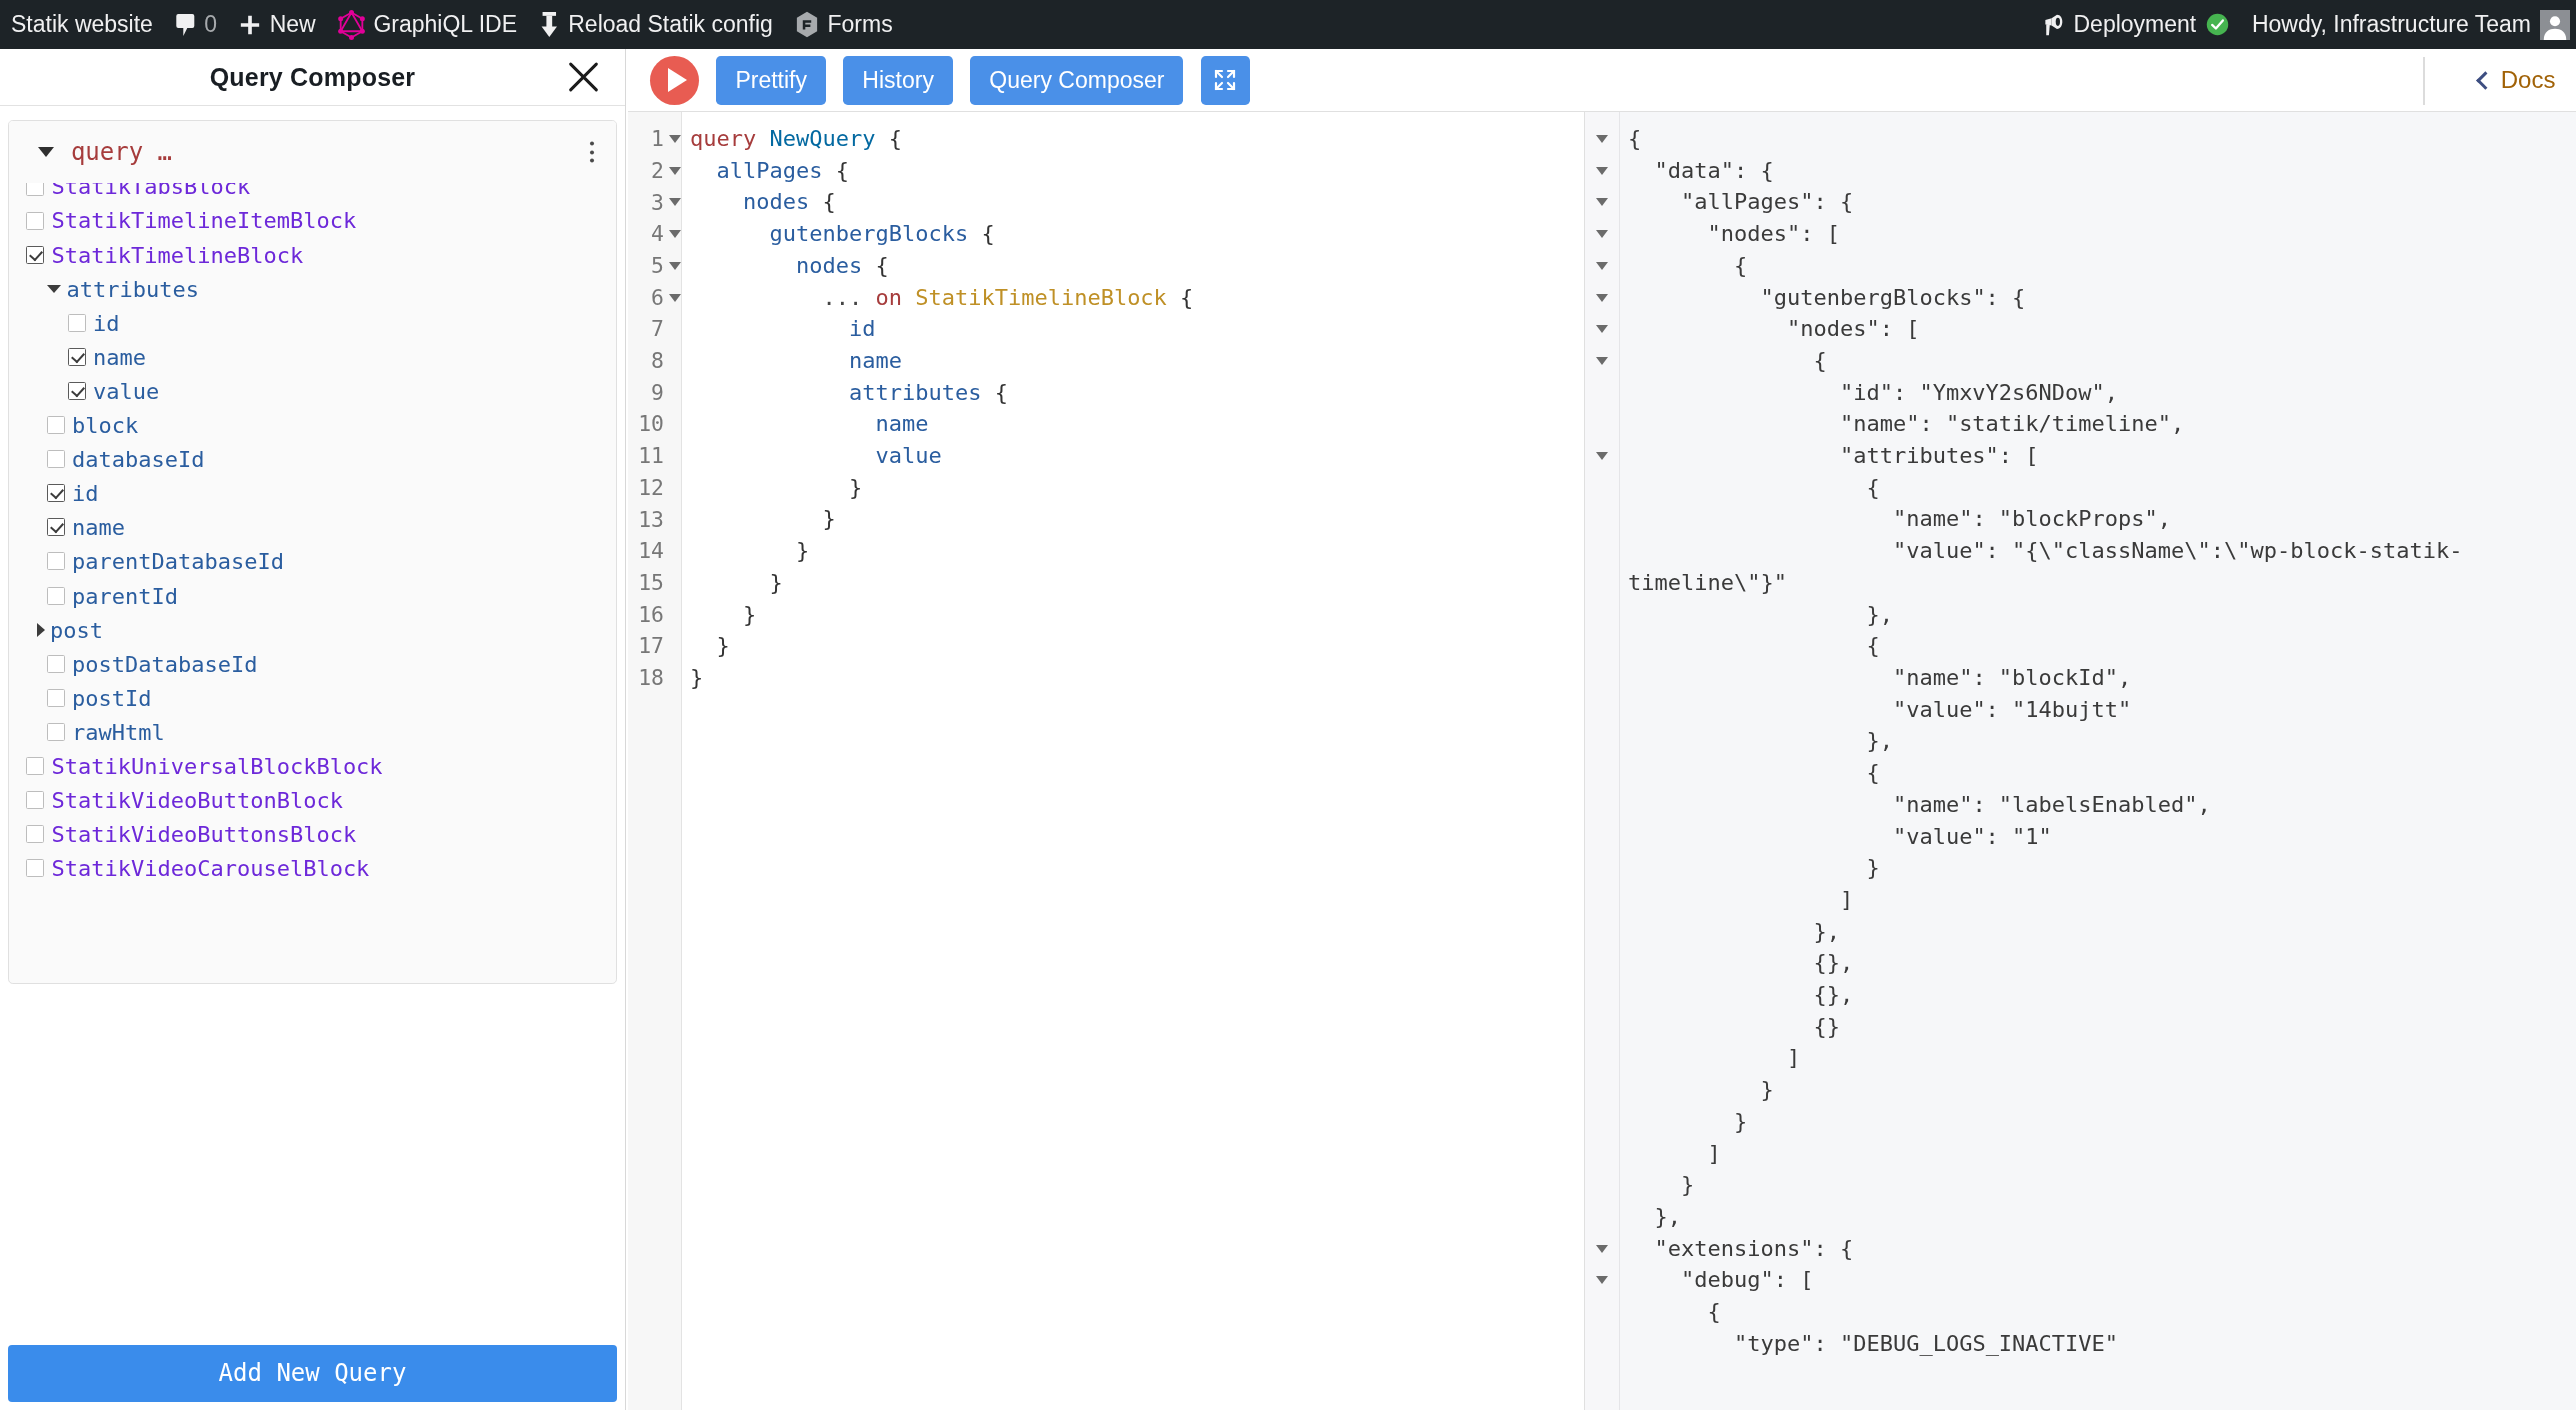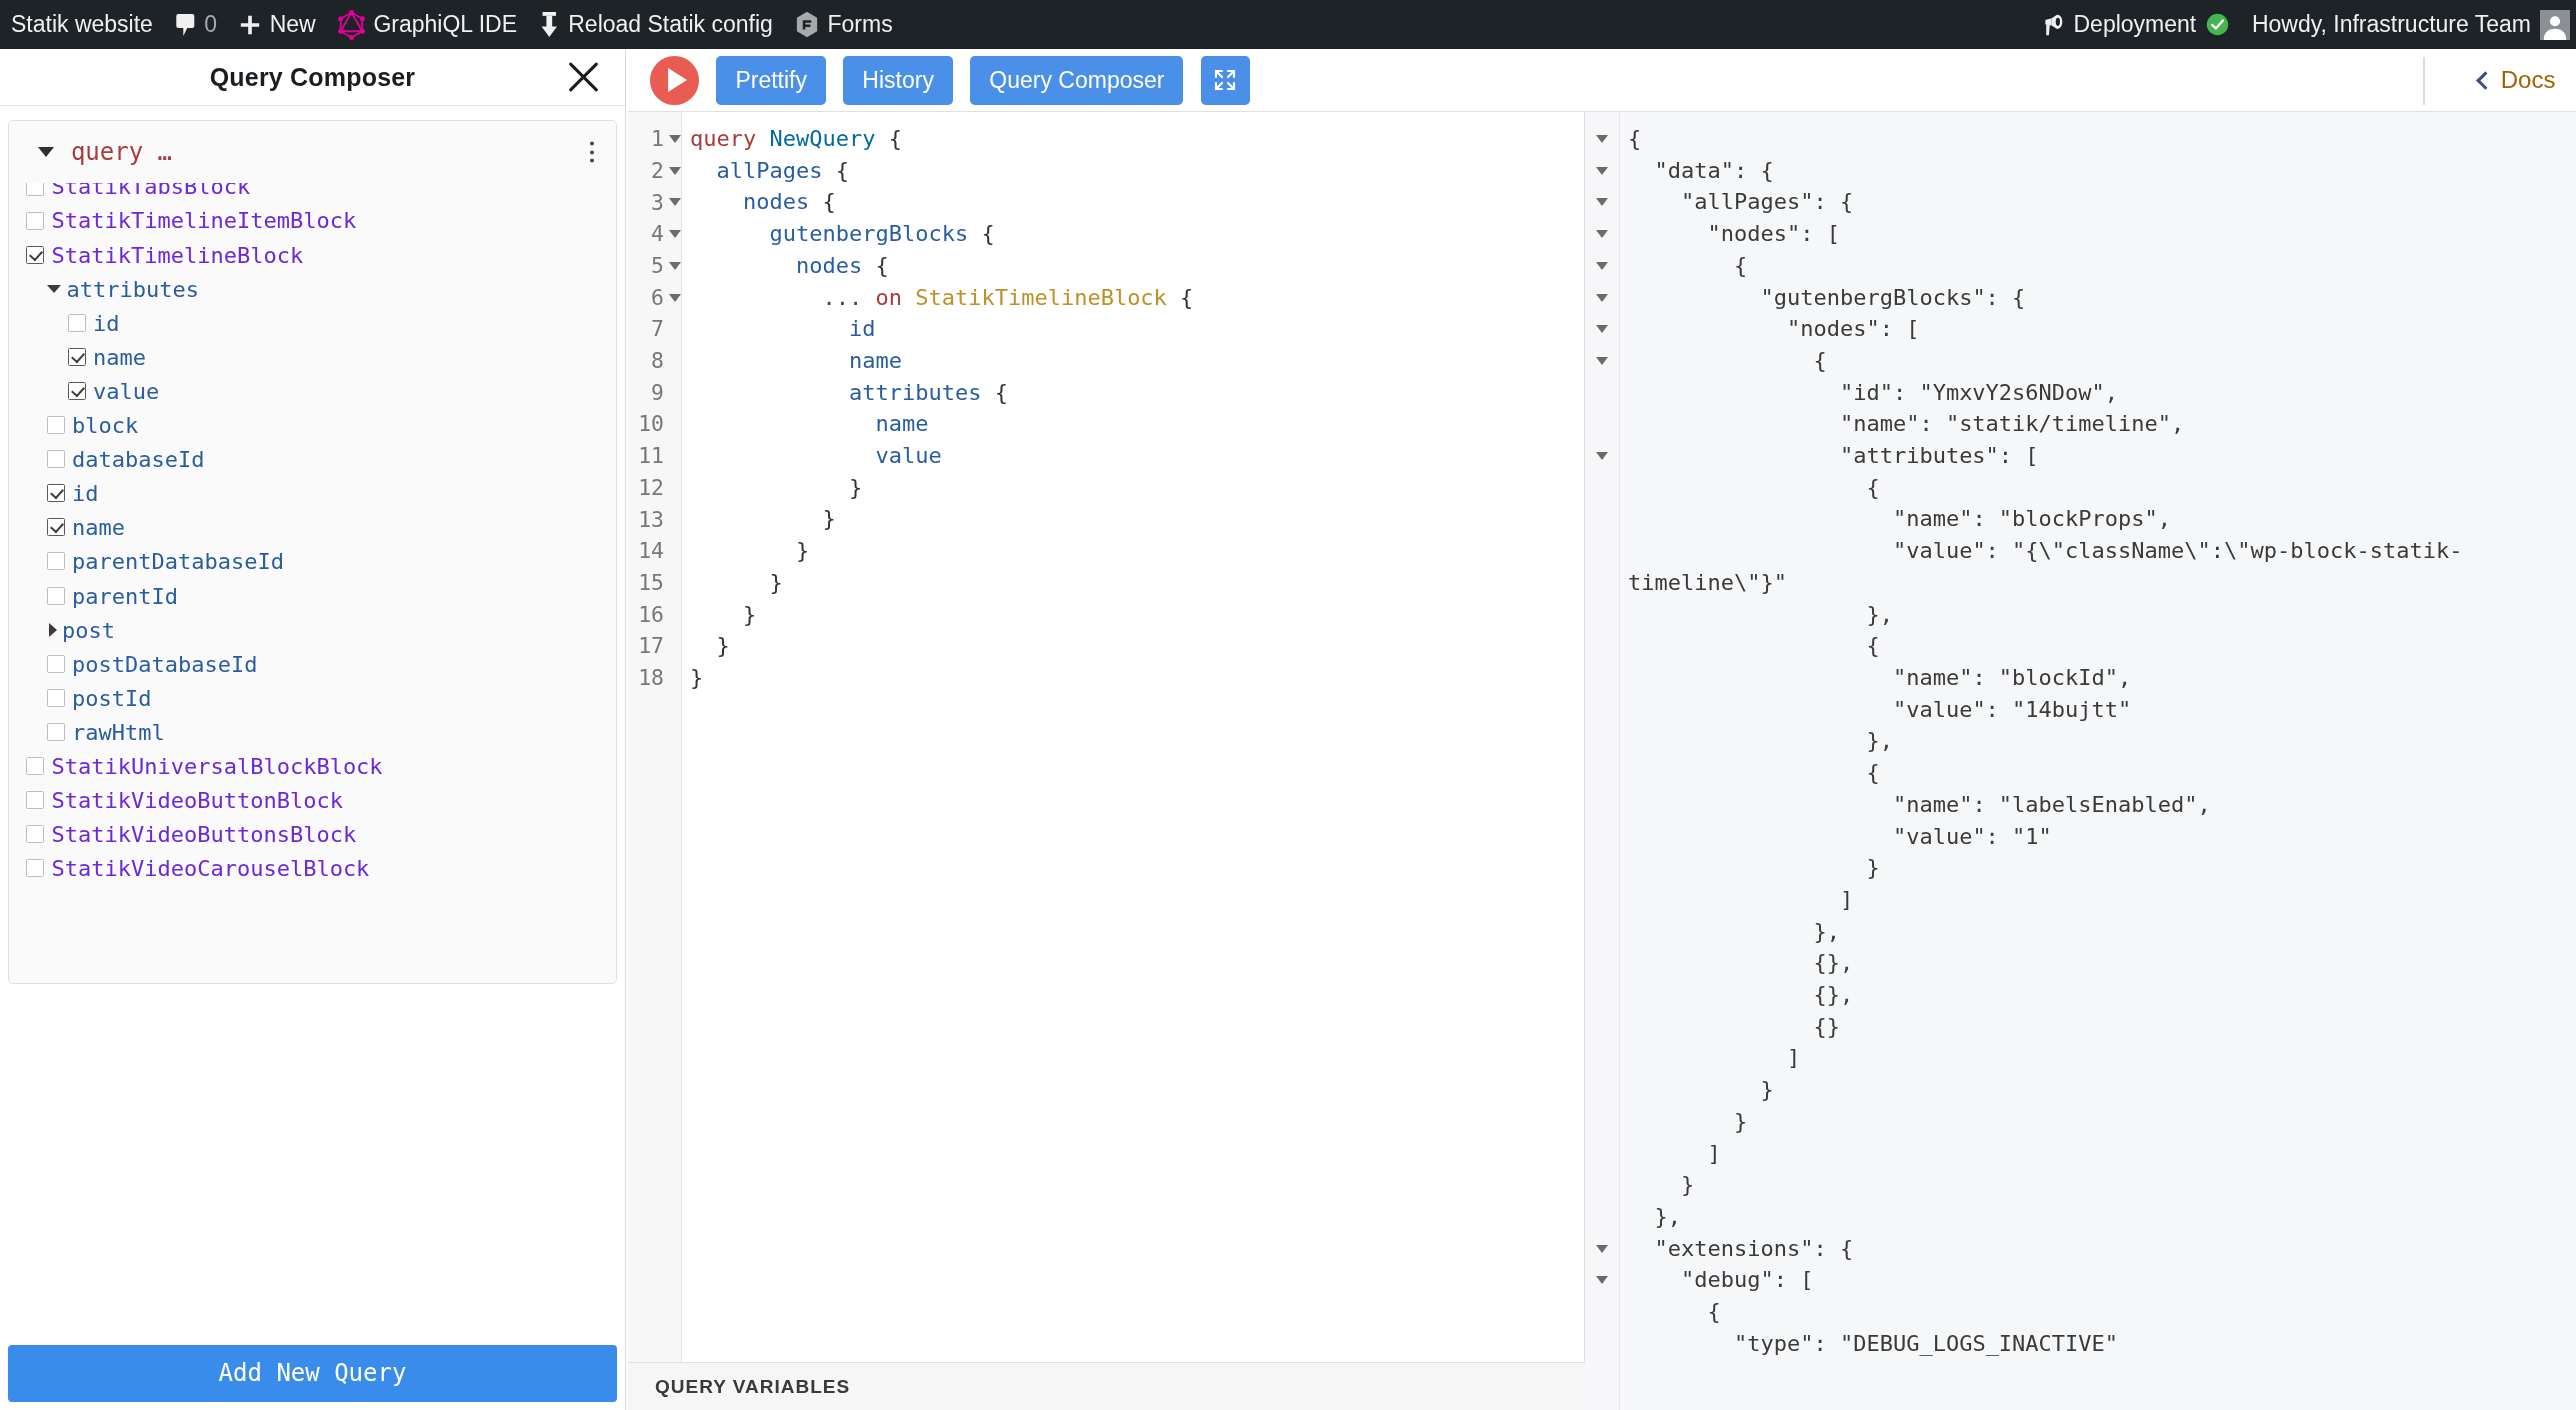--- a/index.html
+++ b/index.html
@@ -408,21 +408,21 @@
             <span class="lbl-field">name</span>
           </div>
           <div class="trow" style="position: absolute; left: 38px; top: 361px;">
             <span class="cb"></span>
             <span class="lbl-field">parentDatabaseId</span>
           </div>
           <div class="trow" style="position: absolute; left: 38px; top: 396px;">
             <span class="cb"></span>
             <span class="lbl-field">parentId</span>
           </div>
-          <div class="trow" style="position: absolute; left: 38px; top: 430px;">
+          <div class="trow" style="position: absolute; left: 26px; top: 430px;">
             <span class="arr-r"></span>
             <span class="lbl-field">post</span>
           </div>
           <div class="trow" style="position: absolute; left: 38px; top: 464px;">
             <span class="cb"></span>
             <span class="lbl-field">postDatabaseId</span>
           </div>
           <div class="trow" style="position: absolute; left: 38px; top: 498px;">
             <span class="cb"></span>
             <span class="lbl-field">postId</span>
@@ -471,23 +471,20 @@
       <div id="docs-link">
         <span class="chev-left"></span>
         <span>Docs</span>
       </div>
     </div>
 
     <div id="split">
       <div id="editor-pane">
         <div class="gutter"></div>
         <div id="editor-code"><div style="position: absolute; top: 0px; left: 0px; white-space: pre;"><span class="tok-op">query</span> <span class="tok-kw">NewQuery</span> {</div><div style="position: absolute; top: 32px; left: 0px; white-space: pre;">  <span class="tok-field">allPages</span> {</div><div style="position: absolute; top: 63px; left: 0px; white-space: pre;">    <span class="tok-field">nodes</span> {</div><div style="position: absolute; top: 95px; left: 0px; white-space: pre;">      <span class="tok-field">gutenbergBlocks</span> {</div><div style="position: absolute; top: 127px; left: 0px; white-space: pre;">        <span class="tok-field">nodes</span> {</div><div style="position: absolute; top: 159px; left: 0px; white-space: pre;">          <span class="tok-punc">...</span> <span class="tok-op">on</span> <span class="tok-type">StatikTimelineBlock</span> {</div><div style="position: absolute; top: 190px; left: 0px; white-space: pre;">            <span class="tok-field">id</span></div><div style="position: absolute; top: 222px; left: 0px; white-space: pre;">            <span class="tok-field">name</span></div><div style="position: absolute; top: 254px; left: 0px; white-space: pre;">            <span class="tok-field">attributes</span> {</div><div style="position: absolute; top: 285px; left: 0px; white-space: pre;">              <span class="tok-field">name</span></div><div style="position: absolute; top: 317px; left: 0px; white-space: pre;">              <span class="tok-field">value</span></div><div style="position: absolute; top: 349px; left: 0px; white-space: pre;">            }</div><div style="position: absolute; top: 380px; left: 0px; white-space: pre;">          }</div><div style="position: absolute; top: 412px; left: 0px; white-space: pre;">        }</div><div style="position: absolute; top: 444px; left: 0px; white-space: pre;">      }</div><div style="position: absolute; top: 476px; left: 0px; white-space: pre;">    }</div><div style="position: absolute; top: 507px; left: 0px; white-space: pre;">  }</div><div style="position: absolute; top: 539px; left: 0px; white-space: pre;">}</div></div>
-        <div id="query-variables-bar">
-          <span id="query-variables-label">QUERY VARIABLES</span>
-        </div>
       <div class="ln" style="top: 11px;">1</div>
           <div class="fold" style="left: 41px; top: 23px;"></div>
           <div class="ln" style="top: 43px;">2</div>
           <div class="fold" style="left: 41px; top: 55px;"></div>
           <div class="ln" style="top: 75px;">3</div>
           <div class="fold" style="left: 41px; top: 86px;"></div>
           <div class="ln" style="top: 106px;">4</div>
           <div class="fold" style="left: 41px; top: 118px;"></div>
           <div class="ln" style="top: 138px;">5</div>
           <div class="fold" style="left: 41px; top: 150px;"></div>

